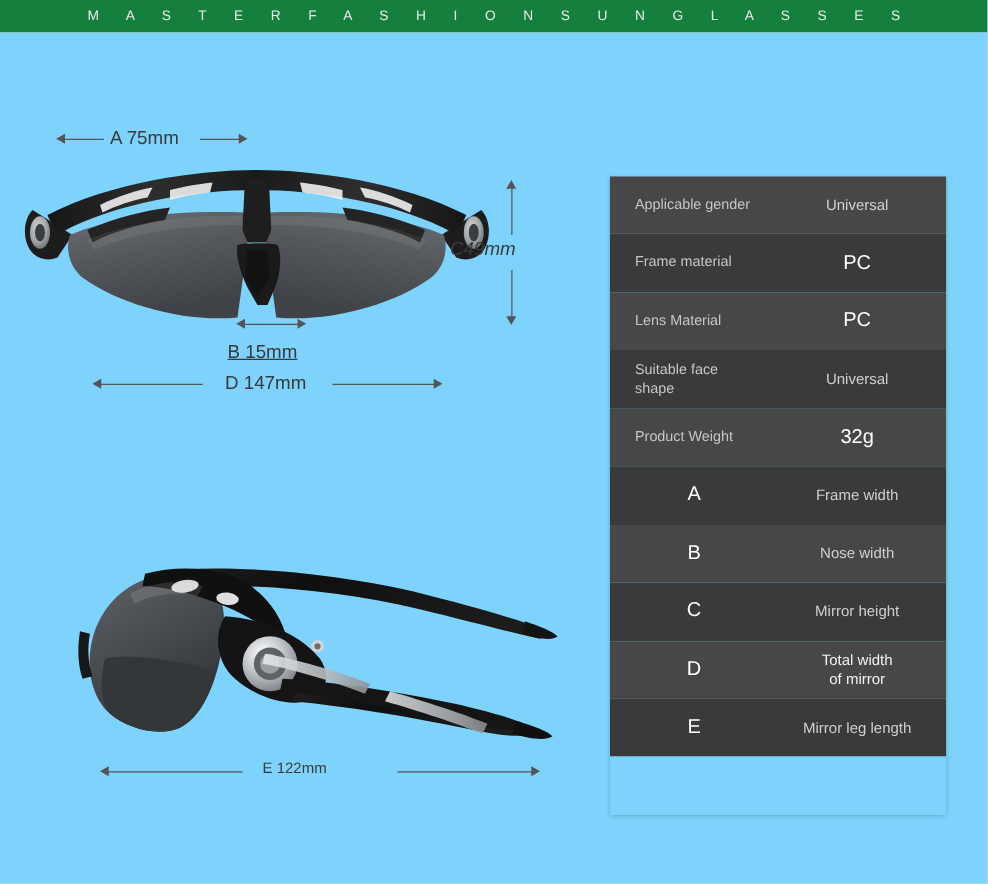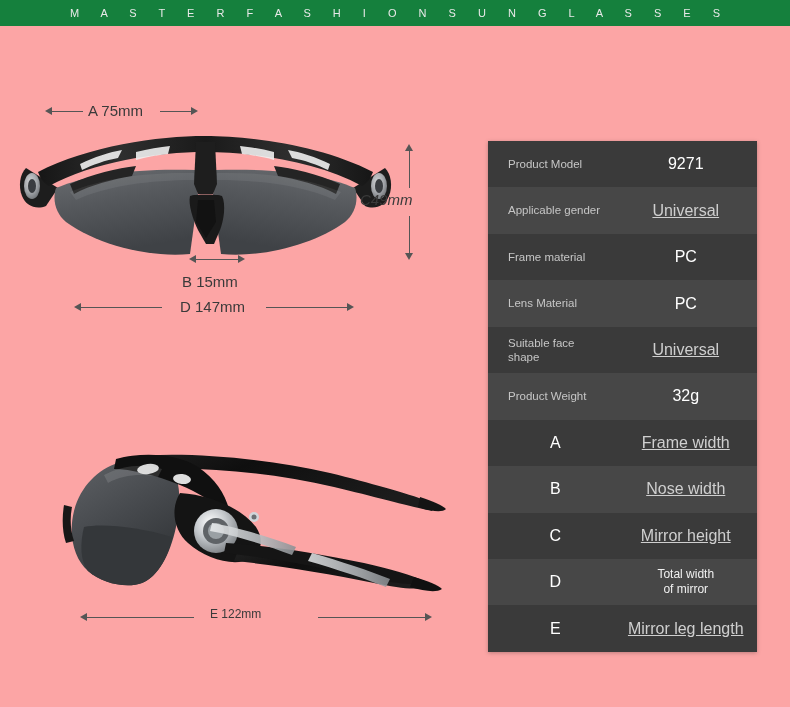--- a/index.html
+++ b/index.html
@@ -34,21 +34,21 @@
     font-weight: 400;
     white-space: nowrap;
   }
 
   
   .stage {
     position: absolute;
     left: 0; top: 26px;
     width: 790px;
     height: 681px;
-    background: #fca5a5;
+    background: #7dd3fc;
   }
 
   
   .dim-label {
     position: absolute;
     color: #3a3a3a;
     font-size: 15px;
     white-space: nowrap;
   }
 
@@ -138,22 +138,21 @@
     font-size: 12px;
     line-height: 1.25;
     padding-right: 8px;
   }
   .spec-val.big {
     font-size: 16px;
     color: #ffffff;
   }
   .spec-val.muted {
     color: #cfcfcf;
-    font-size: 16px;
-    text-decoration: underline;
+    font-size: 12px;
   }
   .spec-key.letter {
     text-align: center;
     padding-left: 0;
     color: #ffffff;
     font-size: 16px;
   }
 </style>
 </head>
 <body>
@@ -237,21 +236,21 @@
     <div class="vline" style="left:409px; top:125px; height:37px;"></div>
     <div class="dim-label" style="left:360px; top:165px;font-style:italic;">C49mm</div>
     <div class="vline" style="left:409px; top:190px; height:38px;"></div>
     <div class="arrow arrow-down" style="left:405px; top:227px;"></div>
   </div>
 
   <div>
     <div class="arrow arrow-left" style="left:189px; top:229px;"></div>
     <div class="hline" style="left:195px; top:233px; width:44px;"></div>
     <div class="arrow arrow-right" style="left:238px; top:229px;"></div>
-    <div class="dim-label" style="left:182px; top:247px;">B 15mm</div>
+    <div class="dim-label" style="left:182px; top:247px;text-decoration:underline;">B 15mm</div>
   </div>
 
   <div>
     <div class="arrow arrow-left" style="left:74px; top:277px;"></div>
     <div class="hline" style="left:80px; top:281px; width:82px;"></div>
     <div class="dim-label" style="left:180px; top:272px;">D 147mm</div>
     <div class="hline" style="left:266px; top:281px; width:82px;"></div>
     <div class="arrow arrow-right" style="left:347px; top:277px;"></div>
   </div>
 
@@ -326,24 +325,20 @@
 
   <div>
     <div class="arrow arrow-left" style="left:80px; top:587px;"></div>
     <div class="hline" style="left:86px; top:591px; width:108px;"></div>
     <div class="dim-label" style="left:210px; top:581px; font-size:12px;">E 122mm</div>
     <div class="hline" style="left:318px; top:591px; width:108px;"></div>
     <div class="arrow arrow-right" style="left:425px; top:587px;"></div>
   </div>
 
   <div class="spec-table" id="spec-table">
-      <div class="spec-row odd">
-        <div class="spec-key">Product Model</div>
-        <div class="spec-val big">9271</div>
-      </div>
       <div class="spec-row even">
         <div class="spec-key">Applicable gender</div>
         <div class="spec-val muted">Universal</div>
       </div>
       <div class="spec-row odd">
         <div class="spec-key">Frame material</div>
         <div class="spec-val big">PC</div>
       </div>
       <div class="spec-row even">
         <div class="spec-key">Lens Material</div>

